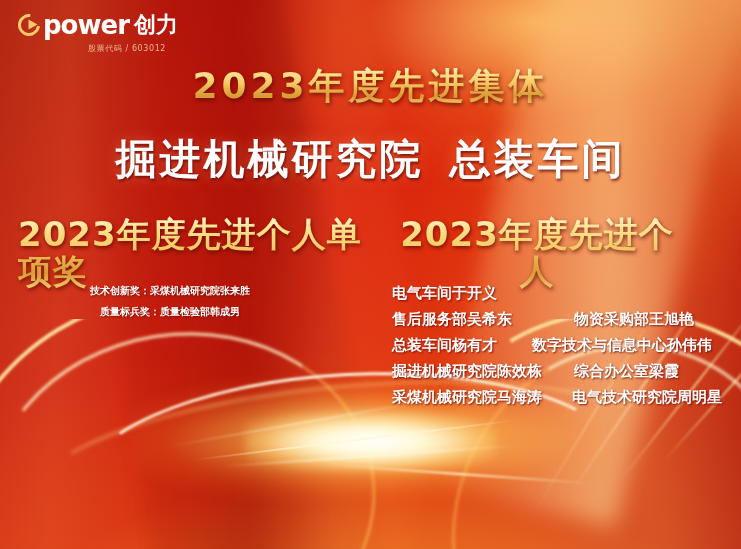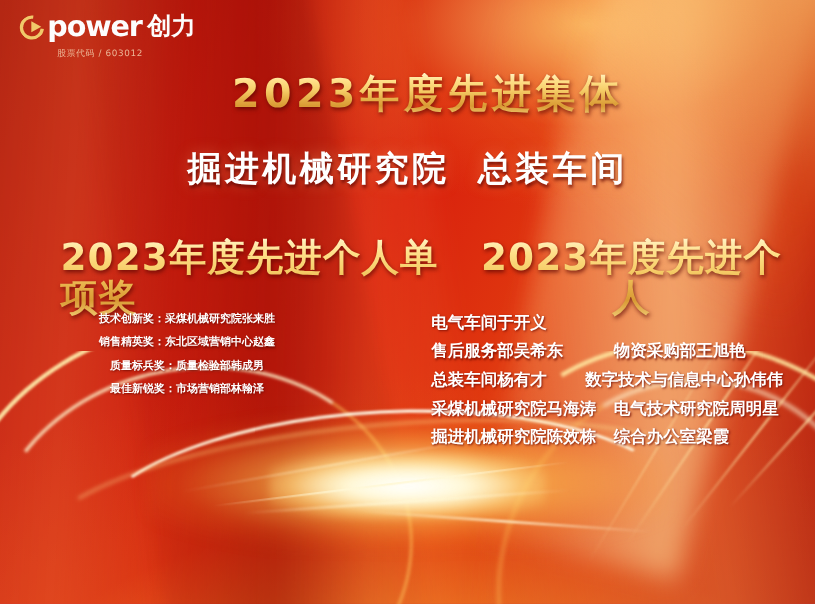--- a/index.html
+++ b/index.html
@@ -103,41 +103,40 @@
     transform:rotate(38deg);
   }
   .logo-word{
     font-size:26px;font-weight:bold;color:#fdfdfd;letter-spacing:-1px;
     font-family:"DejaVu Sans","Liberation Sans",sans-serif;line-height:1;
   }
   .logo-cn{
     font-size:22px;font-weight:bold;color:#fdfdfd;margin-left:2px;line-height:1;text-align:right;
   }
   .logo-code{
-    margin-top:5px;text-align:left;width:150px;margin-left:34px;
+    margin-top:5px;text-align:center;width:150px;margin-left:34px;
     font-size:8px;color:#f3c9a8;letter-spacing:.6px;opacity:.88;
   }
 
   
   .gold{
     background:linear-gradient(180deg,#fff4c8 0%,#ffe08a 18%,#f6cd68 40%,#e7b14a 58%,#d99a33 76%,#f2cf79 100%);
     -webkit-background-clip:text;background-clip:text;
     color:transparent;-webkit-text-fill-color:transparent;
     filter:drop-shadow(1px 2px 2px rgba(90,6,2,.75));
-    padding-left:37px;
   }
   .cn{font-family:"DejaVu Sans","Liberation Sans",sans-serif;font-weight:bold;}
 
   .title-main{
     position:absolute;left:0;right:0;top:66px;text-align:center;
     font-size:36px;letter-spacing:4px;line-height:1.1;
   }
   .title-sub{
     position:absolute;left:0;right:0;top:137px;text-align:center;
-    font-size:31px;letter-spacing:3px;color:#ffffff;line-height:1.1;
+    font-size:41px;letter-spacing:3px;color:#ffffff;line-height:1.1;
     text-shadow:1px 2px 3px rgba(100,8,2,.8), 0 0 14px rgba(255,190,120,.35);
     font-weight:bold;
   }
   .sub-gap{display:inline-block;width:26px;}
 
   .head-left{
     position:absolute;left:18px;top:216px;width:372px;
     font-size:34px;letter-spacing:1px;line-height:1.1;
   }
   .head-right{
@@ -150,21 +149,21 @@
   }
   .col-left .row{
     font-size:10px;color:#ffffff;font-weight:bold;line-height:1;
     margin-bottom:11px;white-space:nowrap;text-align:center;
     text-shadow:1px 1px 2px rgba(110,10,2,.85);
   }
   .col-right{
     position:absolute;left:392px;top:286px;width:320px;
   }
   .col-right .row{
-    display:flex;gap:14px;margin-bottom:11px;line-height:1;
+    display:flex;gap:30px;margin-bottom:11px;line-height:1;
   }
   .col-right .cell{
     font-size:15px;color:#ffffff;font-weight:bold;white-space:nowrap;
     text-shadow:1px 1px 2px rgba(110,10,2,.85);
   }
   .col-right .cell.a{width:152px;}
   .col-right .cell.b{width:auto;}
 </style>
 </head>
 <body>
@@ -210,40 +209,38 @@
 
   <div class="title-sub cn">
     <span>掘进机械研究院</span><span class="sub-gap"></span><span>总装车间</span>
   </div>
 
   <div class="head-left gold cn">2023年度先进个人单项奖</div>
   <div class="head-right gold cn">2023年度先进个人</div>
 
   <div class="col-left">
     <div class="row cn">技术创新奖：采煤机械研究院张来胜</div>
-    <div class="row cn">销售精英奖：东北区域营销中心赵鑫</div>
     <div class="row cn">质量标兵奖：质量检验部韩成男</div>
-    <div class="row cn">最佳新锐奖：市场营销部林翰泽</div>
   </div>
 
   <div class="col-right">
     <div class="row">
       <span class="cell a cn">电气车间于开义</span>
     </div>
     <div class="row">
       <span class="cell a cn">售后服务部吴希东</span>
       <span class="cell b cn">物资采购部王旭艳</span>
     </div>
     <div class="row">
       <span class="cell a cn">总装车间杨有才</span>
       <span class="cell b cn">数字技术与信息中心孙伟伟</span>
     </div>
     <div class="row">
+      <span class="cell a cn">掘进机械研究院陈效栋</span>
+      <span class="cell b cn">综合办公室梁霞</span>
+    </div>
+    <div class="row">
       <span class="cell a cn">采煤机械研究院马海涛</span>
       <span class="cell b cn">电气技术研究院周明星</span>
     </div>
-    <div class="row">
-      <span class="cell a cn">掘进机械研究院陈效栋</span>
-      <span class="cell b cn">综合办公室梁霞</span>
-    </div>
   </div>
 
 </div>
 
 </body></html>

